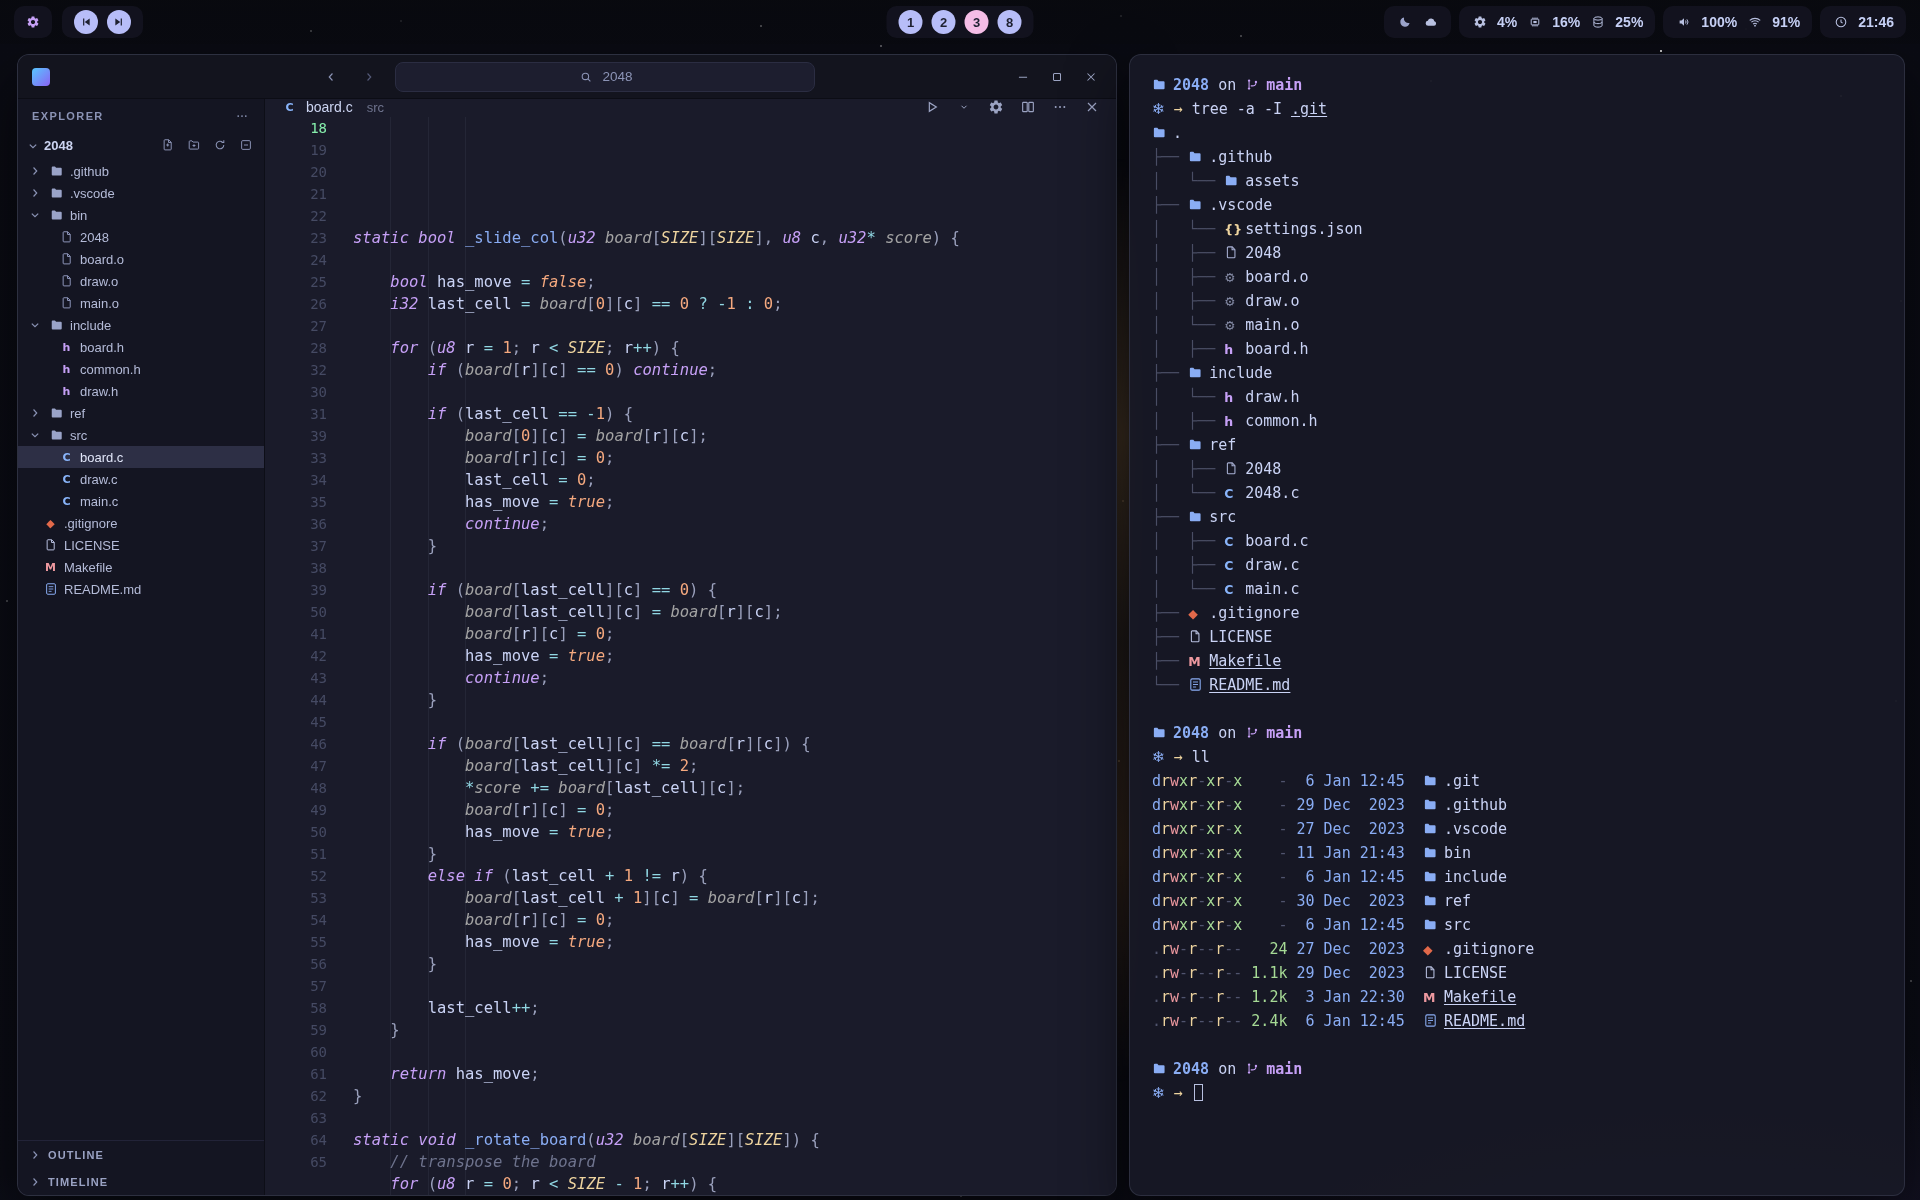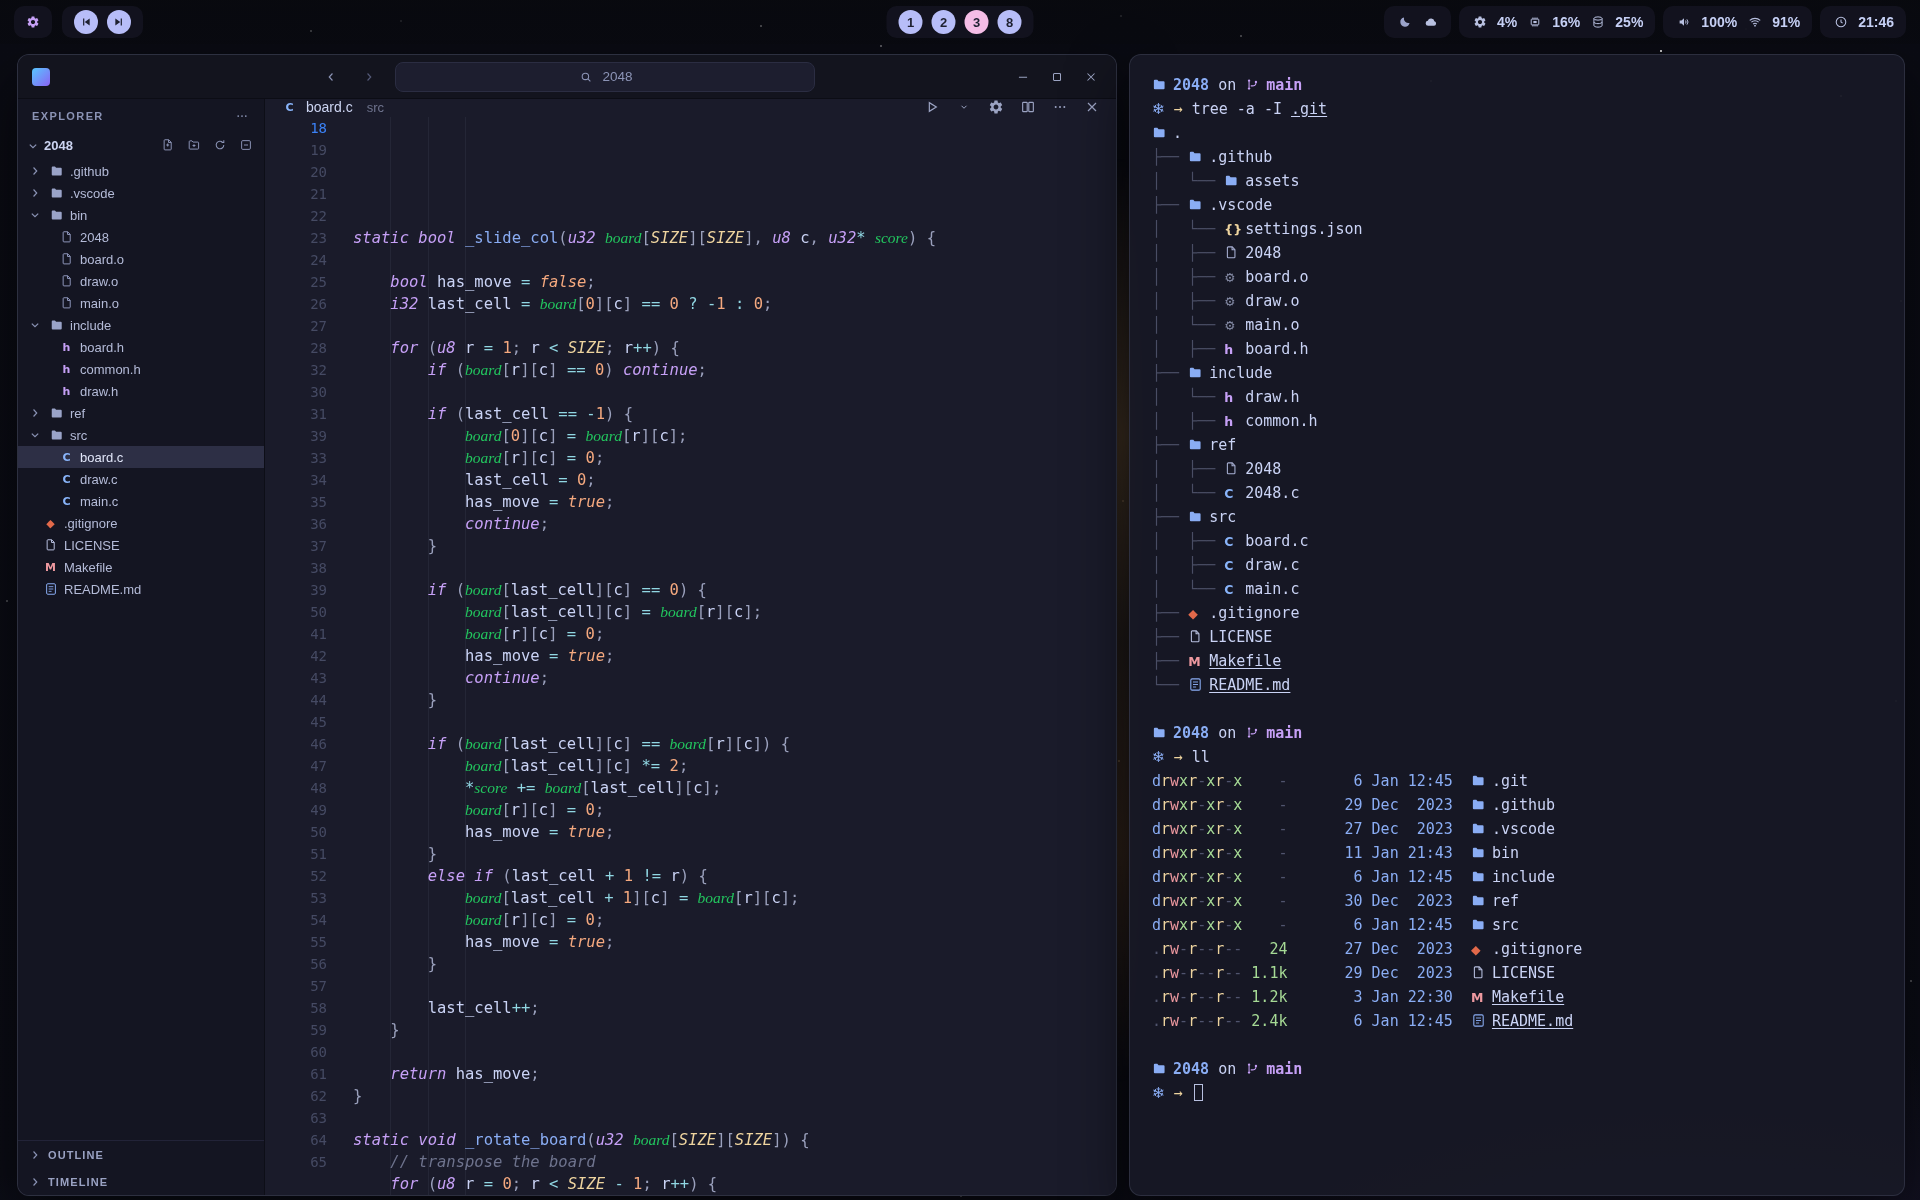--- a/index.html
+++ b/index.html
@@ -92,51 +92,51 @@
   .editor-main { flex:1; display:flex; flex-direction:column; background:#1a1b2a; }
   .tabbar { height:40px; display:flex; align-items:center; padding:0 16px; gap:8px; color:#ccd4f1; font-size:14px; }
   .tab-hint { color:#6e738d; margin-left:6px; font-size:13px; }
   .tab-actions { margin-left:auto; display:flex; gap:15px; color:#9ba3c2; align-items:center; }
   .tab-actions .icn svg { width:16px; height:16px; }
   .tab-actions .sm svg { width:10px; height:10px; }
 
   .code-wrap { flex:1; display:flex; font:15.5px/22px "DejaVu Sans Mono", monospace; padding-top:2px; }
   .gutter { width:62px; text-align:right; color:#454a63; }
   .lnum { height:22px; font-size:14px; }
-  .lnum.active { color:#3b82f6; }
+  .lnum.active { color:#86efac; }
   .codecol { flex:1; padding-left:26px; white-space:pre; color:#cad3f5; position:relative; }
   .guide { position:absolute; top:0; bottom:0; width:1px; background:rgba(130,136,170,.10); }
   .cline { height:22px; }
   .tk-kw { color:#c6a0f6; font-style:italic; }
   .tk-ty { color:#c6a0f6; font-style:italic; }
   .tk-bo { color:#f5a97f; font-style:italic; }
   .tk-const { color:#eed49f; font-style:italic; }
   .tk-fn { color:#8aadf4; }
-  .tk-param { color:#22c55e; font-style:italic;font-family:Liberation Serif, serif; }
+  .tk-param { color:#a3a3a3; font-style:italic; }
   .tk-num { color:#f5a97f; }
   .tk-op { color:#91d7e3; }
   .tk-pu { color:#9aa0bc; }
   .tk-cm { color:#6e738d; font-style:italic; }
 
   
   .term-inner { padding:18px 22px; font:15px/24px "DejaVu Sans Mono", monospace; color:#cad3f5; }
   .tline { height:24px; white-space:pre; }
   .ticn { display:inline-block; width:21px; height:auto; text-align:left; }
   .ticn svg { width:15px; height:15px; vertical-align:-2px; fill:currentColor; }
   .ticn.txt { font-family:"DejaVu Sans", sans-serif; font-size:12.5px; font-weight:bold; }
   .tpfx { color:#494d64; }
   .c-blue { color:#8aadf4; font-weight:bold; }
   .c-mauve { color:#c6a0f6; font-weight:bold; }
   .nix { color:#8aadf4; font-family:"DejaVu Sans", sans-serif; }
   .arrow { color:#eed49f; }
   .u { text-decoration:underline; text-underline-offset:2px; }
   .pc-d { color:#8aadf4; } .pc-r { color:#eed49f; } .pc-w { color:#ee99a0; }
   .pc-x { color:#a6da95; } .pc-n { color:#50546e; }
   .size { color:#a6da95; } .size.dim { color:#50546e; }
-  .date { color:#8aadf4;margin-left:48px; }
+  .date { color:#8aadf4; }
   .tname { color:#cad3f5; }
   .cursor { display:inline-block; width:9px; height:17px; border:1.5px solid #b8c0e0; vertical-align:-3px; margin-left:2px; }
 </style>
 </head>
 <body>
 
 <div class="desktop">
   <div class="stars"></div>
   <div class="artstrip"></div>
 

